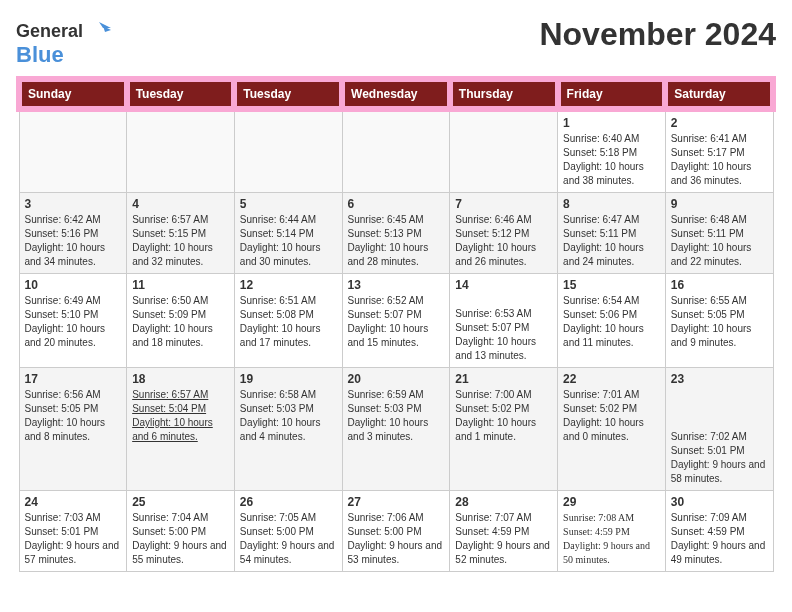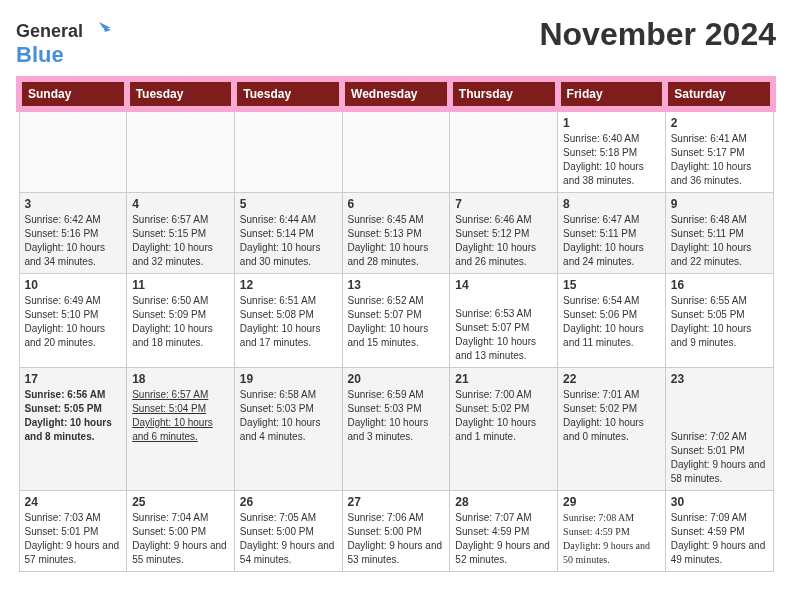--- a/index.html
+++ b/index.html
@@ -220,21 +220,21 @@
         <td>
           <span class="day-num">16</span>
           <div class="day-detail" style="white-space: pre-line;">Sunrise: 6:55 AM
 Sunset: 5:05 PM
 Daylight: 10 hours and 9 minutes.</div>
         </td>
       </tr>
       <tr>
         <td>
           <span class="day-num">17</span>
-          <div class="day-detail" style="white-space: pre-line; font-weight: bold;">Sunrise: 6:56 AM
+          <div class="day-detail" style="white-space: pre-line;">Sunrise: 6:56 AM
 Sunset: 5:05 PM
 Daylight: 10 hours and 8 minutes.</div>
         </td>
         <td>
           <span class="day-num">18</span>
           <div class="day-detail" style="white-space: pre-line; text-decoration: underline;">Sunrise: 6:57 AM
 Sunset: 5:04 PM
 Daylight: 10 hours and 6 minutes.</div>
         </td>
         <td>

